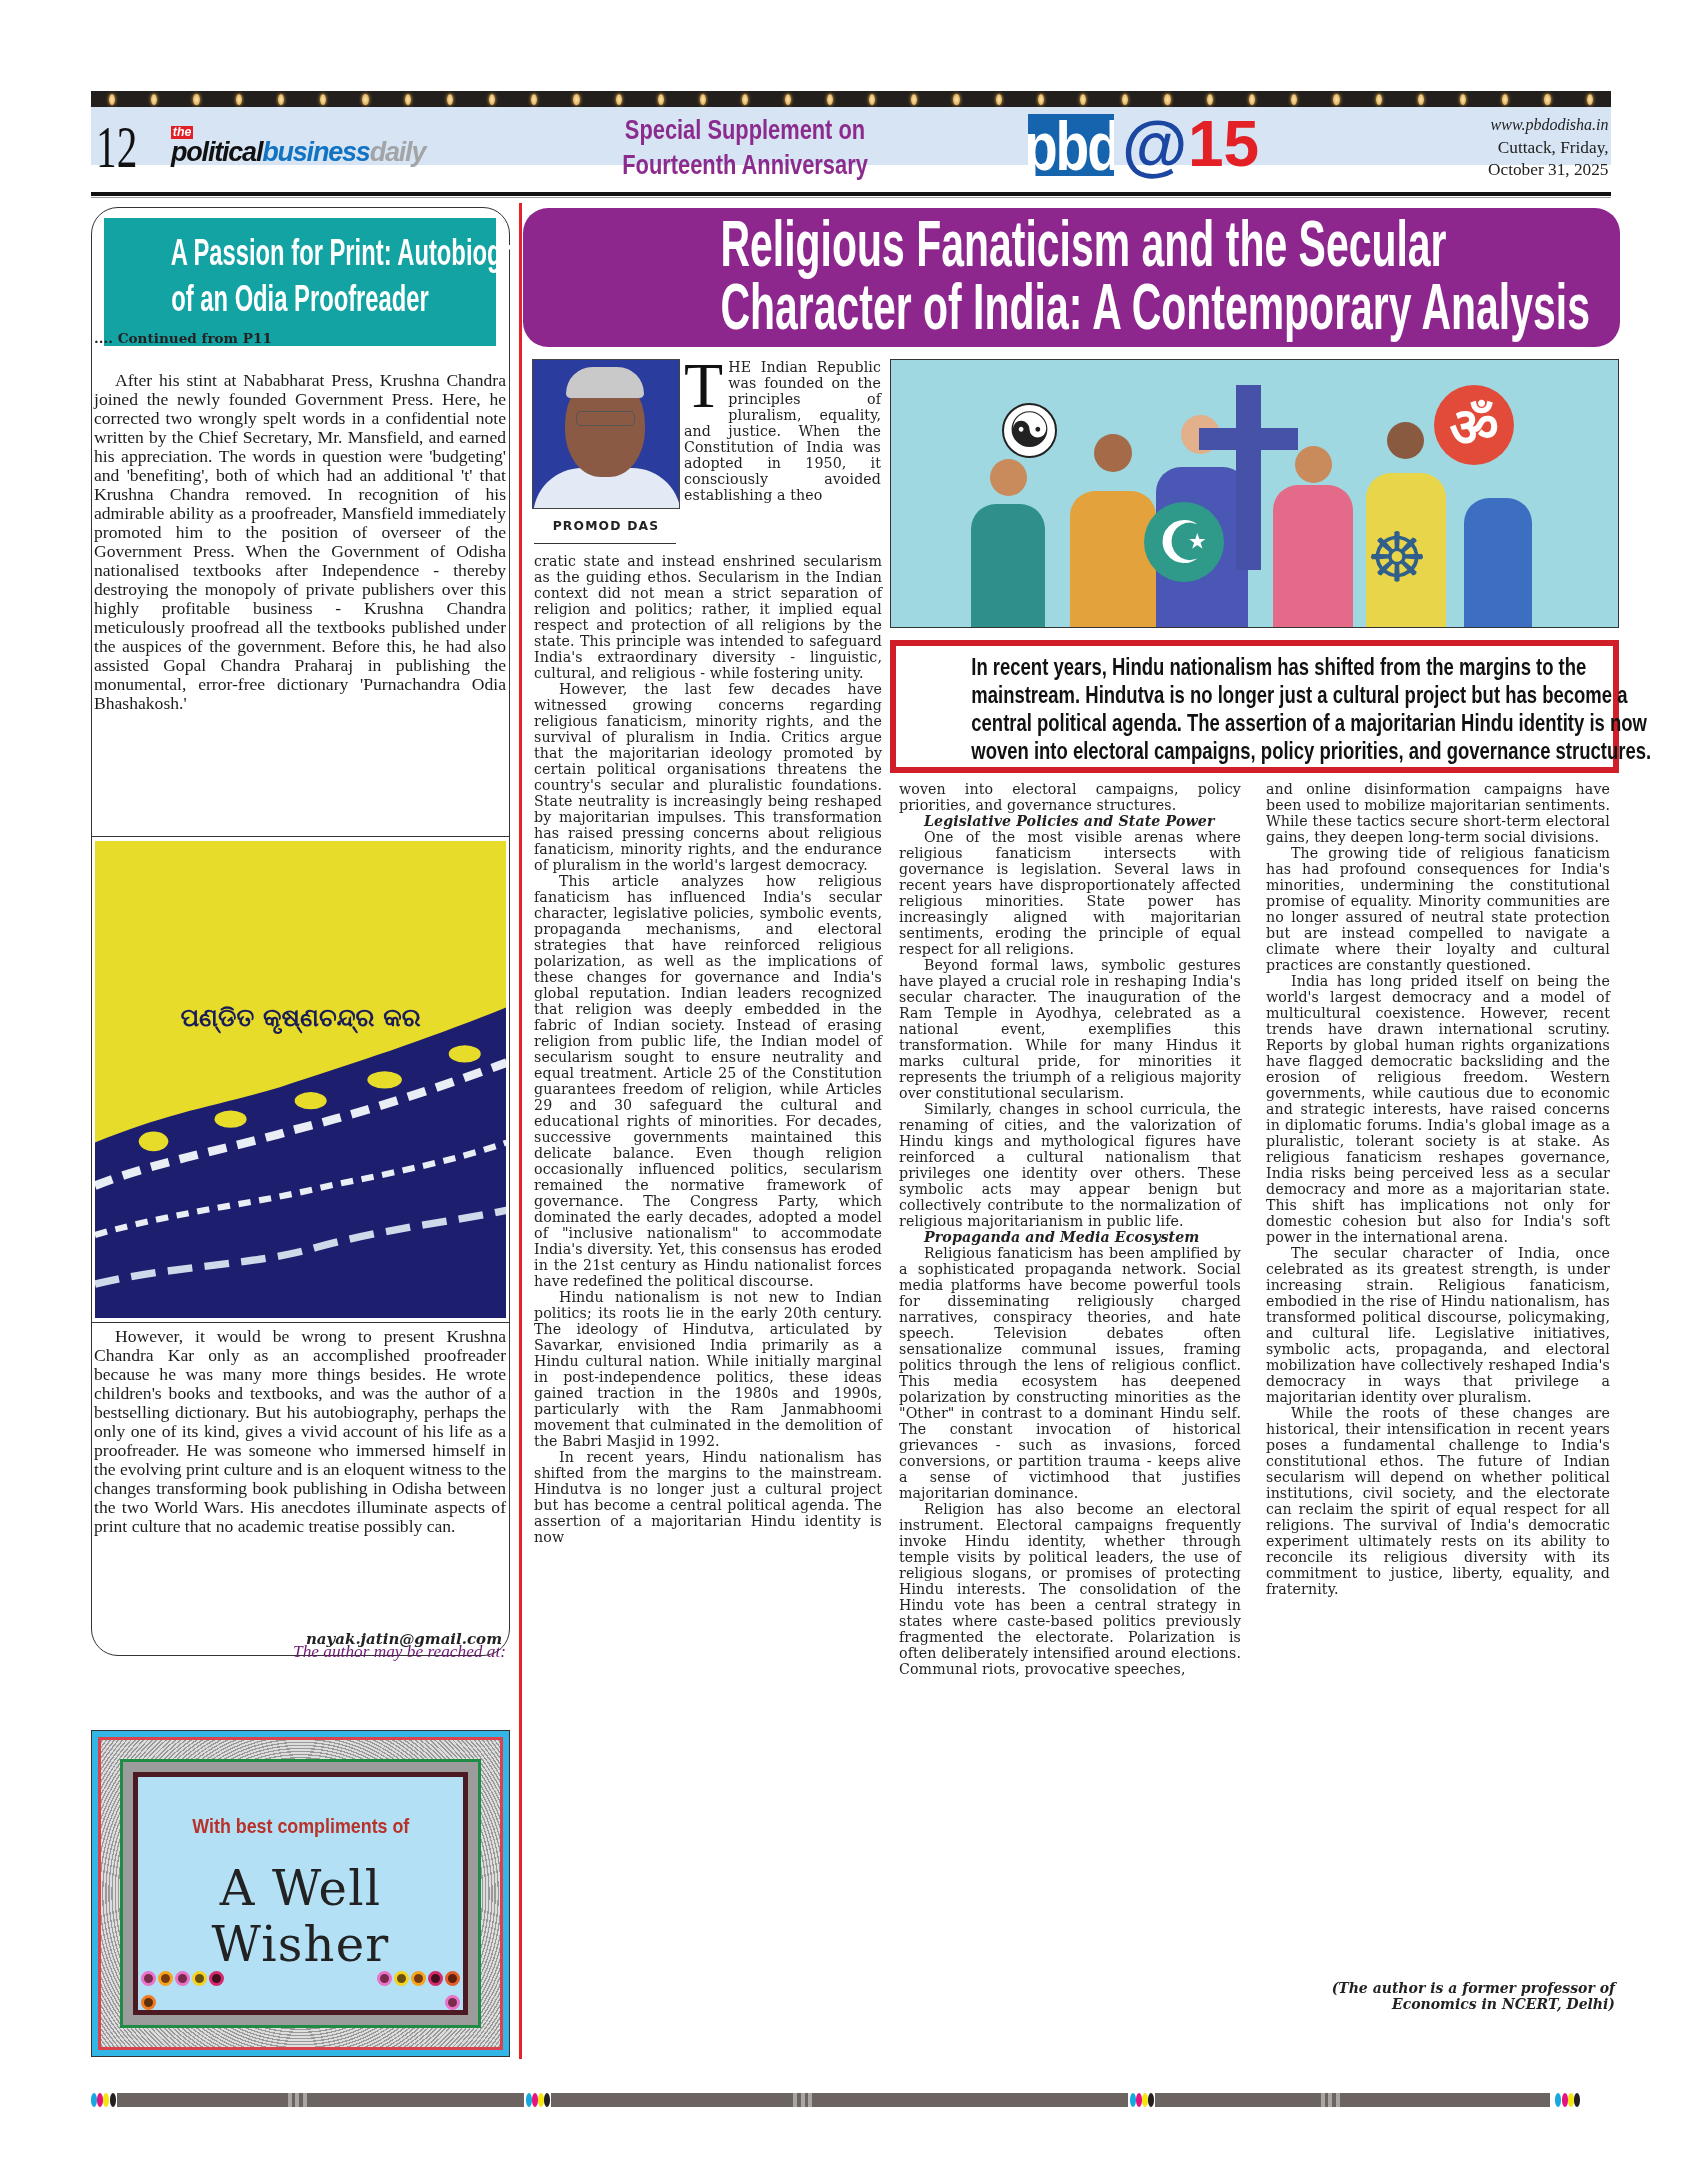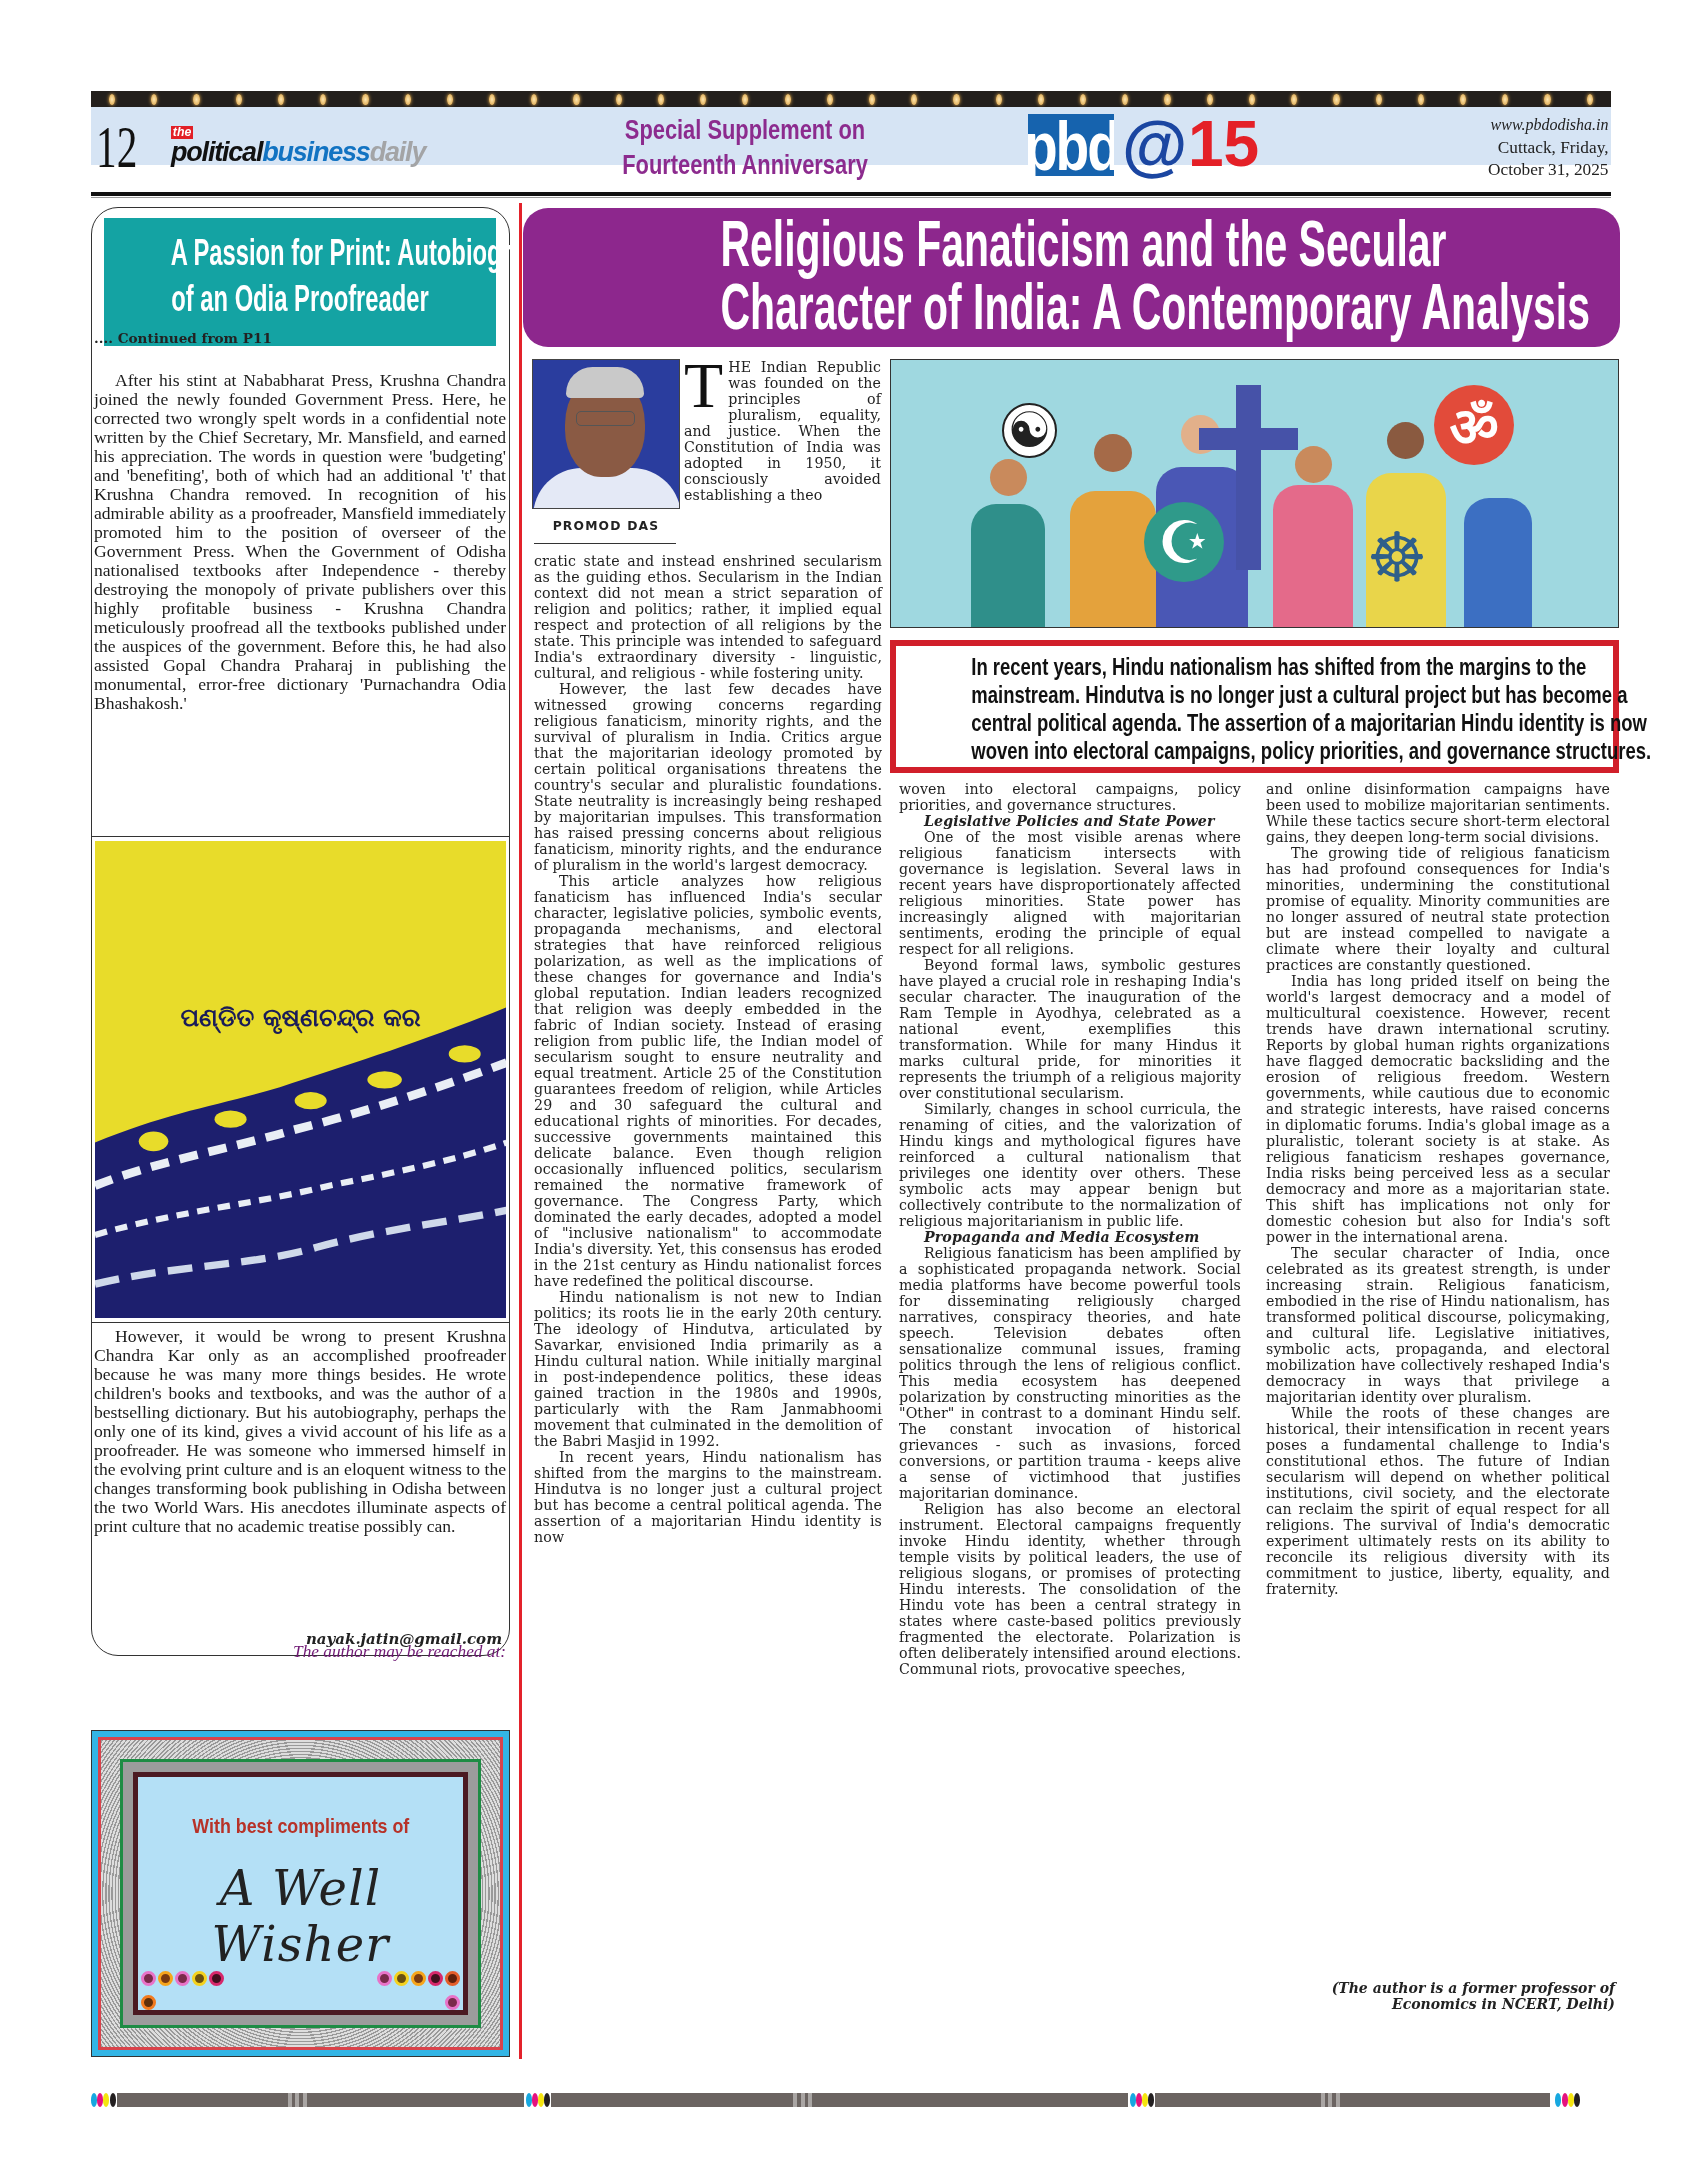--- a/index.html
+++ b/index.html
@@ -59,21 +59,21 @@
   .book-waves { position: absolute; left: 0; top: 0; width: 100%; height: 100%; }
   .sig1 { position: absolute; right: 17.3px; top: 1609px; font-family: "Liberation Serif", serif; font-style: italic; font-size: 17.3px; color: #701a75; margin-top: 33px; }
   .sig2 { position: absolute; right: 1197px; top: 1630px; font-family: "DejaVu Serif", serif; font-style: italic; font-weight: bold; font-size: 15px; color: #222; }
 
   
   .ad { position: absolute; left: 91px; top: 1730px; width: 419px; height: 327px; background: #33b5e5; padding: 6.2px; border: 1.2px solid #333; }
   .ad-frame { width: 100%; height: 100%; background: repeating-radial-gradient(circle at 50% 50%, #ddd 0 1.8px, #999 1.8px 3.1px); border: 3.7px solid #d9434b; padding: 18.5px; position: relative; }
   .ad-green { width: 100%; height: 100%; border: 3.7px solid #1e8c44; background: #9c9c9c; padding: 10px; }
   .ad-inner { width: 100%; height: 100%; border: 5px solid #4b1a22; background: #b4e0f6; position: relative; overflow: hidden; }
   .ad-top { position: absolute; left: 0; right: 0; top: 37px; text-align: center; color: #b73228; font-family: "Liberation Sans", sans-serif; font-weight: bold; font-size: 21px; transform: scaleX(0.85); }
-  .ad-main { position: absolute; left: 0; right: 0; top: 83px; text-align: center; color: #222; font-family: "DejaVu Serif", serif; font-style: italic; font-size: 48px; letter-spacing: 1.2px; }
+  .ad-main { position: absolute; left: 0; right: 0; top: 83px; text-align: center; color: #222; font-family: "DejaVu Serif", serif; font-size: 48px; letter-spacing: 1.2px; }
   .flowers { position: absolute; bottom: 0; height: 47px; width: 92px; display: flex; flex-wrap: wrap; align-items: flex-end; gap: 1.8px; }
   .flowers.l { left: 3.7px; } .flowers.r { right: 3.7px; justify-content: flex-end; }
   .flower { width: 15px; height: 15px; border-radius: 50%; border: 3.1px solid; }
 
   
   .col-divider { position: absolute; left: 519px; top: 203px; width: 2.5px; height: 1856px; background: #e3222b; }
 
   
   .main-head {
     position: absolute; left: 523px; top: 208px; width: 1097px; height: 139px;

